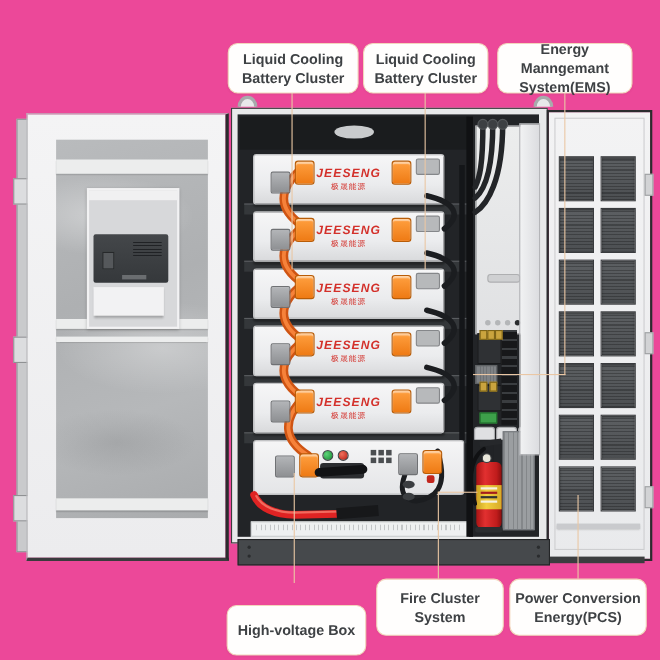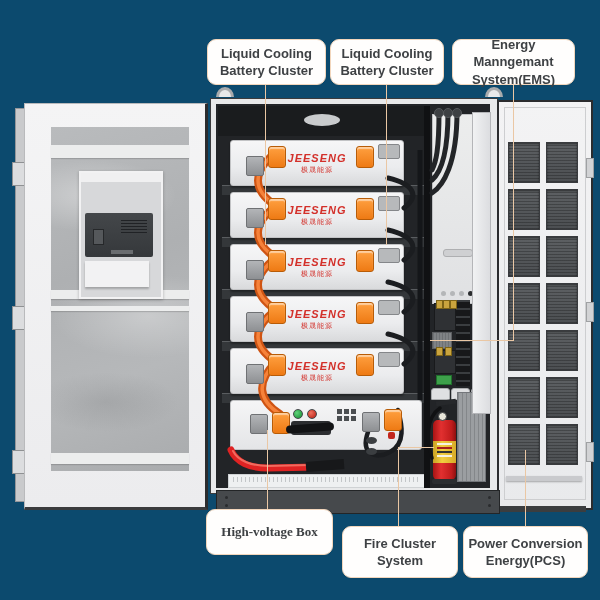--- a/index.html
+++ b/index.html
@@ -1,17 +1,17 @@
 <!DOCTYPE html>
 <html><head>
 <meta charset="utf-8">
 <style>
   html,body{margin:0;padding:0;}
   body{font-family:"Liberation Sans","DejaVu Sans",sans-serif;background:#fff;}
-  .scene{position:relative;width:600px;height:600px;background:#0c4a6e;overflow:hidden;}
+  .scene{position:relative;width:600px;height:600px;background:#ec4899;overflow:hidden;}
   .abs{position:absolute;}
 
   
   .callout{position:absolute;display:flex;align-items:center;justify-content:center;
     background:#fffefd;border:1px solid #f2d6bc;border-radius:9px;
     color:#3e4144;font-size:13px;font-weight:600;line-height:1.32;text-align:center;
     white-space:pre-line;box-shadow:0 1px 2px rgba(0,0,0,0.04);z-index:30;}
 
   
   .leader{position:absolute;background:#eac7a4;z-index:25;}
@@ -108,21 +108,21 @@
 
 <div class="scene">
 
   <div class="callout" style="left:207px;top:39px;width:117px;height:44px;">Liquid Cooling
 Battery Cluster</div>
   <div class="callout" style="left:330px;top:39px;width:112px;height:44px;">Liquid Cooling
 Battery Cluster</div>
   <div class="callout" style="left:452px;top:39px;width:121px;height:44px;">Energy Manngemant
 System(EMS)</div>
 
-  <div class="callout" style="left:206px;top:509px;width:125px;height:44px;font-family:Liberation Serif, serif;">High-voltage Box</div>
+  <div class="callout" style="left:206px;top:550px;width:125px;height:44px;">High-voltage Box</div>
   <div class="callout" style="left:342px;top:526px;width:114px;height:50px;">Fire Cluster
 System</div>
   <div class="callout" style="left:463px;top:526px;width:123px;height:50px;">Power Conversion
 Energy(PCS)</div>
 
   <div class="leader" style="left:265px;top:83px;width:1px;height:162px;"></div>
   <div class="leader" style="left:386px;top:83px;width:1px;height:162px;"></div>
   <div class="leader" style="left:513px;top:83px;width:1px;height:258px;"></div>
   <div class="leader" style="left:430px;top:340px;width:84px;height:1px;"></div>
   <div class="leader" style="left:267px;top:430px;width:1px;height:100px;"></div>

